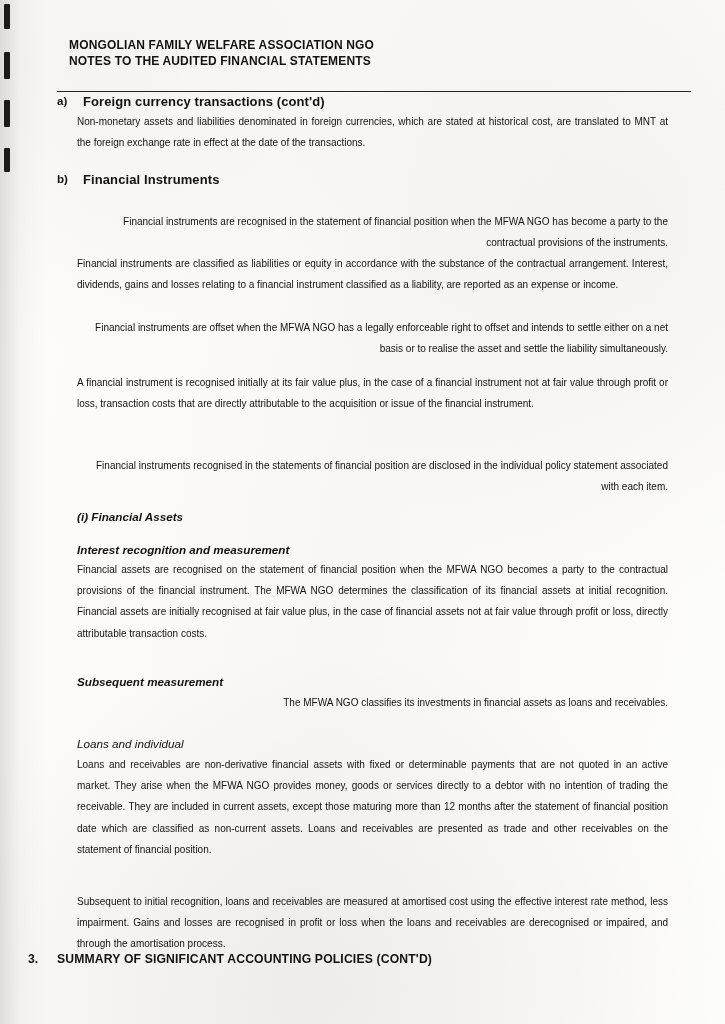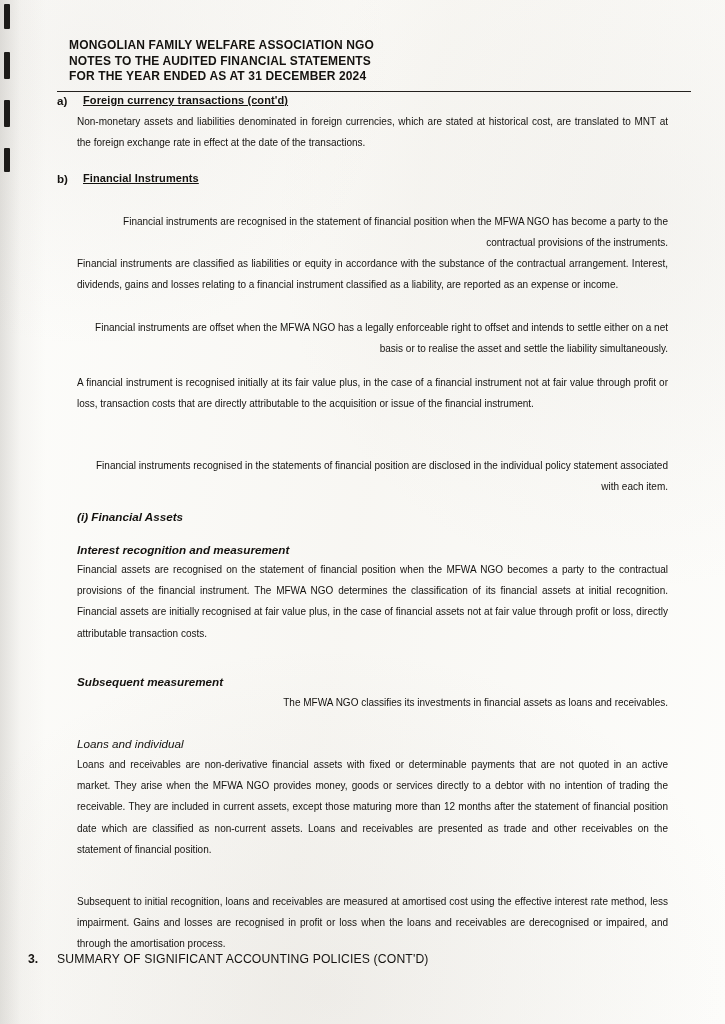--- a/index.html
+++ b/index.html
@@ -98,24 +98,23 @@
     display: flex;
     width: 634px;
   }
   .letter-tag {
     width: 26px;
     flex: 0 0 26px;
     font-size: 11.6px;
     font-weight: bold;
   }
   .letter-title {
-    font-size: 11px;
+    font-size: 13px;
     font-weight: bold;
     letter-spacing: 0.1px;
-    text-decoration: underline;
   }
 
   .para {
     position: absolute;
     left: 77px;
     width: 591px;
     font-size: 10px;
     line-height: 21.2px;
     text-align: justify;
     text-justify: inter-word;
@@ -140,42 +139,41 @@
     width: 660px;
   }
   .num-tag {
     width: 29px;
     flex: 0 0 29px;
     font-size: 12.2px;
     font-weight: bold;
   }
   .num-title {
     font-size: 12.2px;
-    font-weight: normal;
+    font-weight: bold;
     letter-spacing: 0.15px;
   }
 </style>
 </head>
 <body>
 
 <div class="page">
 
   <div class="binder-marks">
     <div class="binder-mark bm1"></div>
     <div class="binder-mark bm2"></div>
     <div class="binder-mark bm3"></div>
     <div class="binder-mark bm4"></div>
   </div>
 
   <div class="content">
 
     <div class="doc-header">
       <div class="hline">MONGOLIAN FAMILY WELFARE ASSOCIATION NGO</div>
       <div class="hline">NOTES TO THE AUDITED FINANCIAL STATEMENTS</div>
-      <div class="hline">FOR THE YEAR ENDED AS AT 31 DECEMBER 2024</div>
     </div>
     <div class="header-rule"></div>
 
     <div class="lettered" style="left:57px; top:94px;">
       <div class="letter-tag">a)</div>
       <div class="letter-title">Foreign currency transactions (cont'd)</div>
     </div>
     <div class="para" style="top:111px;">Non-monetary assets and liabilities denominated in foreign currencies, which are stated at historical cost, are translated to MNT at the foreign exchange rate in effect at the date of the transactions.</div>
 
     <div class="lettered" style="left:57px; top:172px;">

